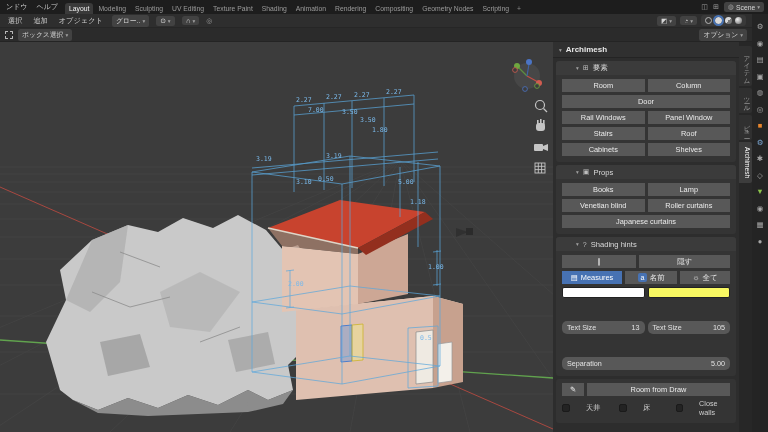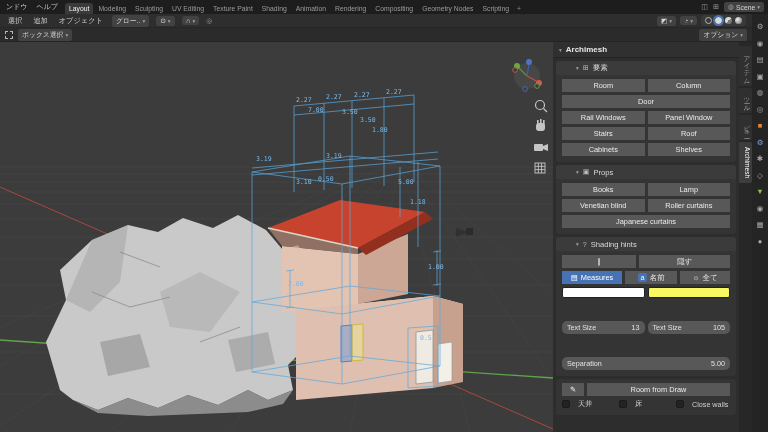--- a/index.html
+++ b/index.html
@@ -53,21 +53,21 @@
   .panel-body { padding:4px 6px 6px; display:flex; flex-direction:column; gap:3px; }
   .row { display:flex; gap:3px; }
   .btn { flex:1; height:13px; background:#585858; border:none; border-radius:0; color:#ebebeb;
          font-size:7.4px; display:flex; align-items:center; justify-content:center; gap:3px; cursor:default; }
   .btn.blue { background:#4772b3; color:#fff; }
   .name-badge { width:9px; height:9px; background:#4772b3; color:#fff; border-radius:2px; font-size:7px;
                 display:inline-flex; align-items:center; justify-content:center; }
   .numfield { flex:1; height:13px; background:#585858; border-radius:5px; display:flex; align-items:center;
               justify-content:space-between; padding:0 5px; font-size:7.2px; color:#e3e3e3;margin-top:20px; }
   .swatch { flex:1; height:11px; border-radius:2px; border:1px solid #222; }
-  .checkrow { display:flex; gap:8px; align-items:center; font-size:7.2px; color:#cfcfcf; flex:1; }
+  .checkrow { display:flex; gap:16px; align-items:center; font-size:7.2px; color:#cfcfcf; flex:1; }
   .cb { width:8px; height:8px; background:#232323; border:1px solid #1a1a1a; border-radius:2px; }
 
   
   #ntabs { position:absolute; left:739px; top:42px; width:13px; height:390px; background:#272727;
            display:flex; flex-direction:column; gap:2px; padding-top:4px; }
   .vtab { writing-mode:vertical-rl; font-size:6.6px; color:#999; background:#303030;
           border-radius:0 2px 2px 0; padding:5px 1px; text-align:center; }
   .vtab.active { background:#3d3d3d; color:#fff; }
 
   

